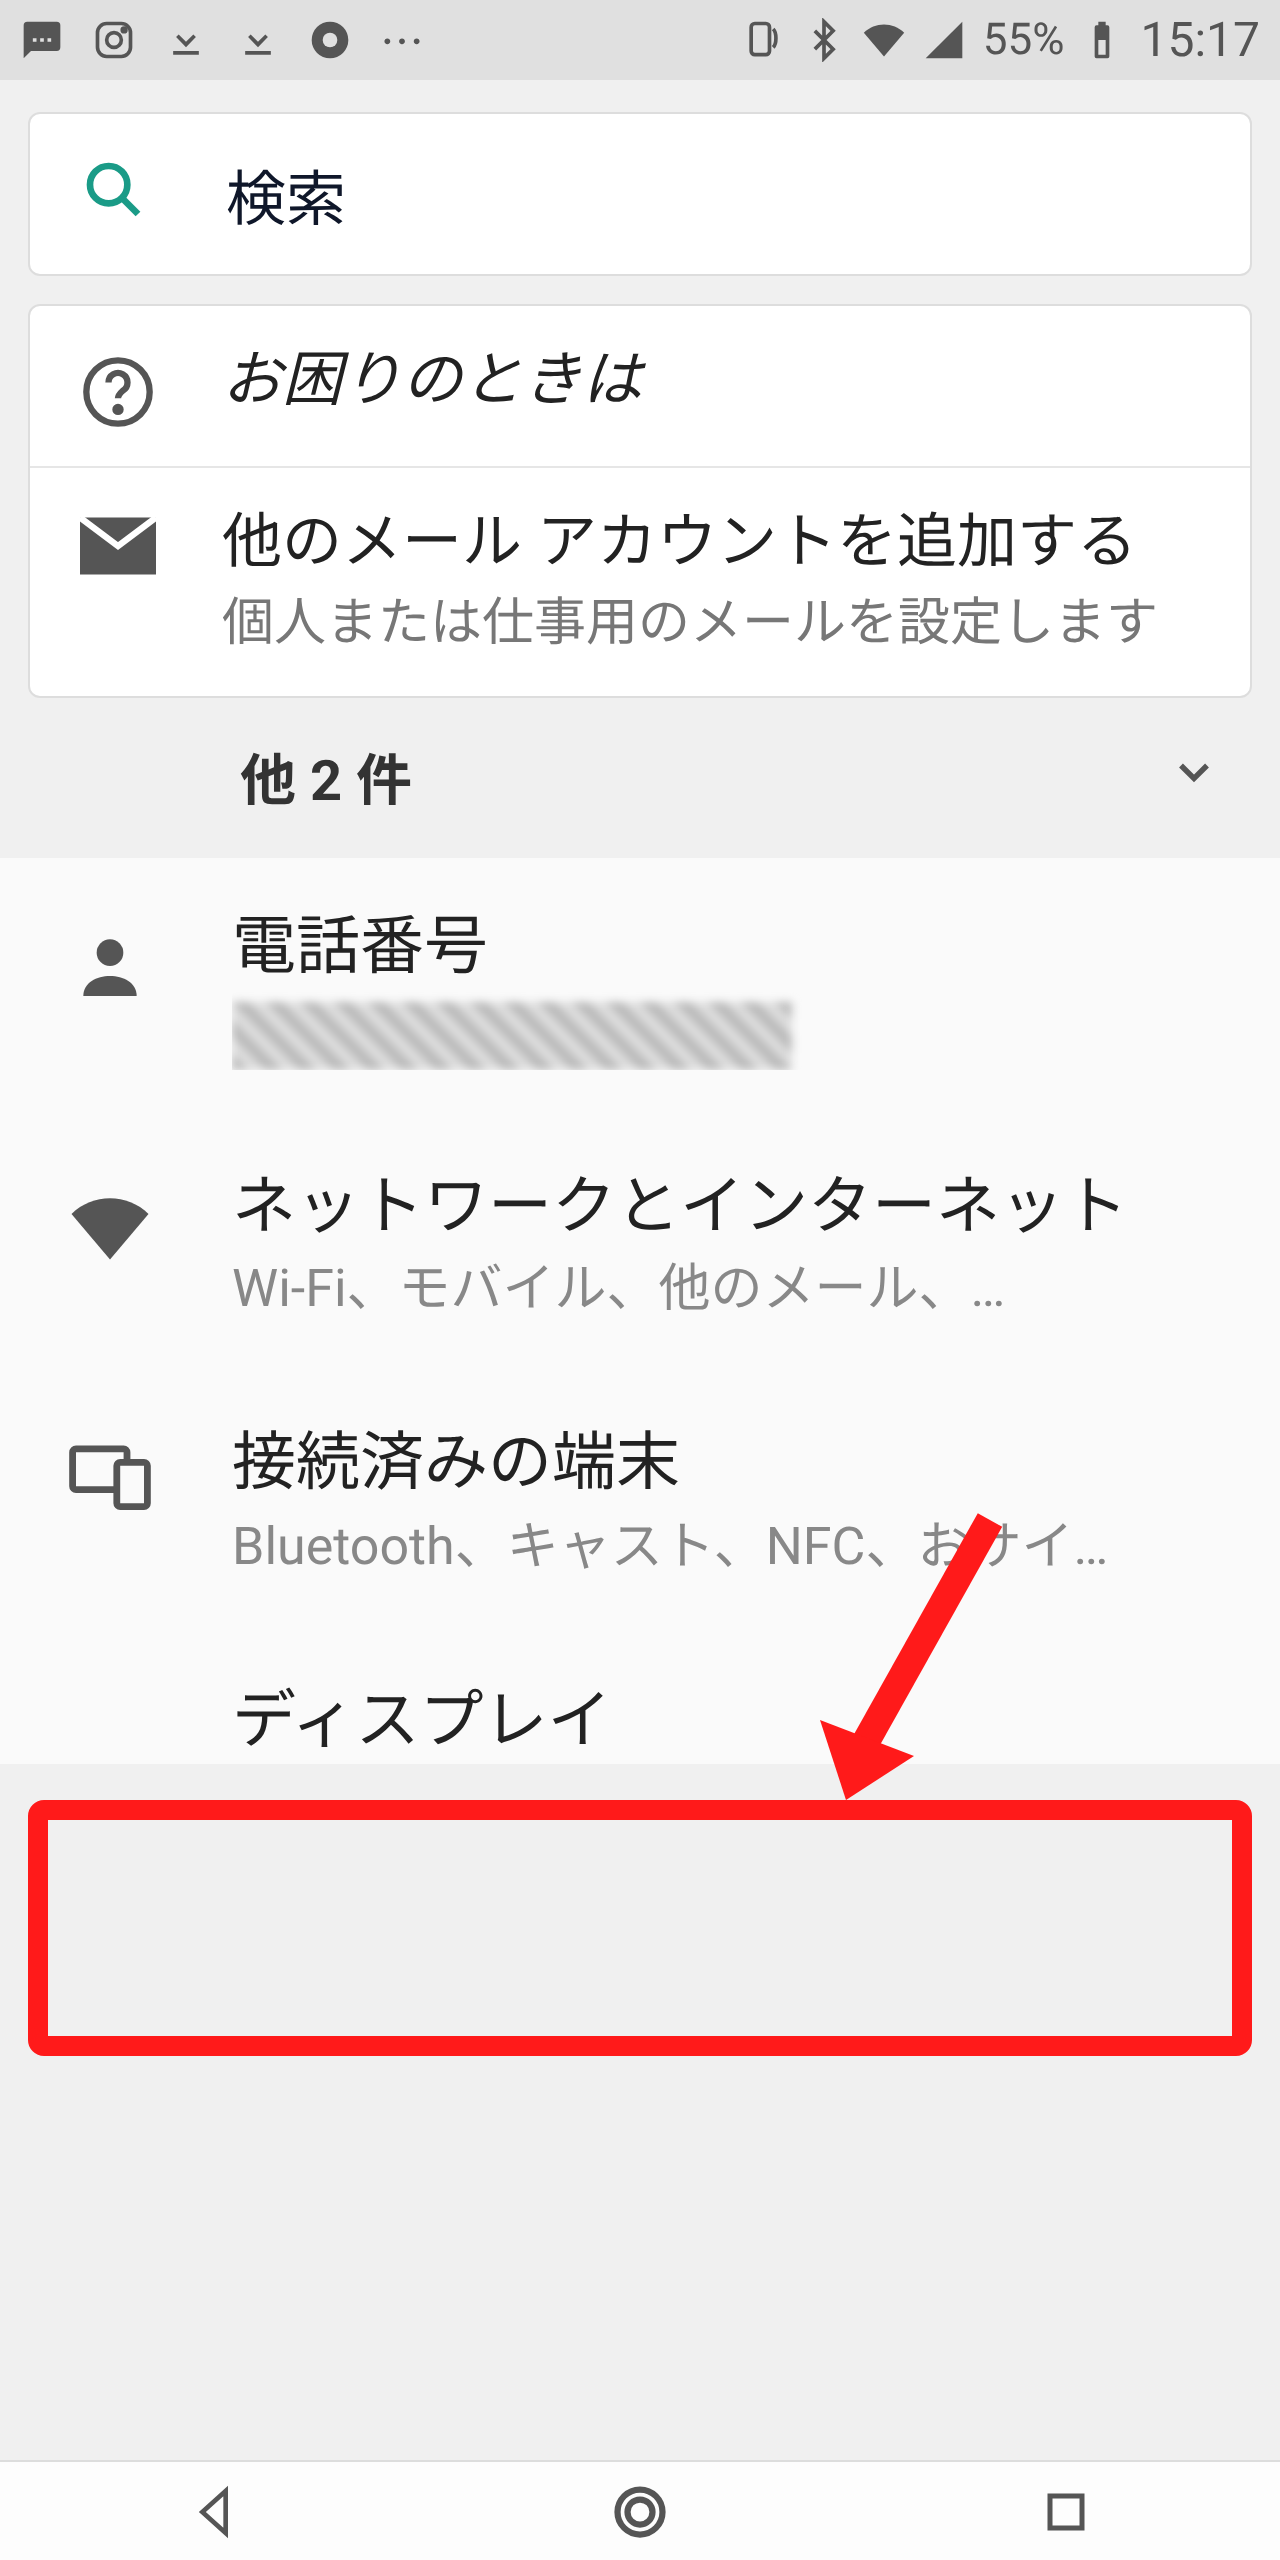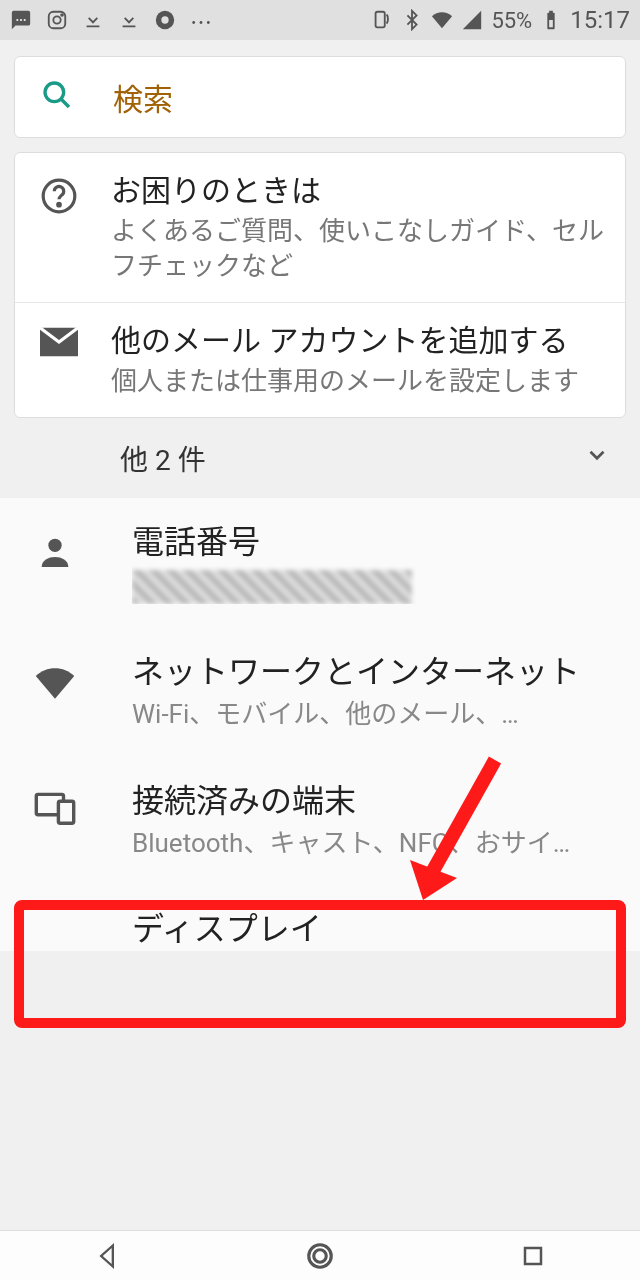--- a/index.html
+++ b/index.html
@@ -30,51 +30,51 @@
     margin: 6px 14px 14px 14px;
     background:#fff;
     border:1px solid #ddd;
     border-radius:6px;
     height:82px;
     display:flex;
     align-items:center;
     padding-left:26px;
     gap:40px;
   }
-  .search-card .hint { color:#a16207; font-size:30px;}
+  .search-card .hint { color:#0f172a; font-size:30px;}
   .sugg-group {
     margin: 0 14px 0 14px;
     background:#fff;
     border:1px solid #ddd;
     border-radius:6px;
     overflow:hidden;
   }
   .sugg-item {
     display:flex;
     align-items:flex-start;
     padding:18px 20px 18px 20px;
     gap:28px;
     border-top:1px solid #e6e6e6;
   }
-  .sugg-item:first-child{border-top:none;}
+  .sugg-item:first-child{border-top:none;font-style:italic;}
   .sugg-icon {width:48px; flex:0 0 48px; display:flex; justify-content:center; padding-top:6px;}
   .sugg-text {flex:1;}
   .sugg-title {font-size:30px; color:#222; line-height:1.3;}
   .sugg-sub {font-size:26px; color:#777; line-height:1.35; margin-top:4px;}
   .expand-row {
     display:flex; align-items:center; justify-content:space-between;
     padding:20px 30px 20px 120px;
     font-size:28px; color:#333;
   }
   .settings-list { background:#fafafa; }
   .setting-item {
     display:flex;
     align-items:flex-start;
     padding:24px 20px 24px 26px;
-    gap:48px;
+    gap:32px;
     position:relative;
   }
   .setting-icon {width:58px; flex:0 0 58px; display:flex; justify-content:center; padding-top:10px;}
   .setting-text {flex:1; overflow:hidden;}
   .setting-title {font-size:32px; color:#222; line-height:1.3;}
   .setting-sub {font-size:26px; color:#888; line-height:1.35; margin-top:4px; white-space:nowrap; overflow:hidden; text-overflow:ellipsis;}
   .mosaic {
     width:280px; height:34px;
     background: repeating-linear-gradient(45deg,#bbb 0 6px,#ddd 6px 12px);
     filter: blur(2px);
@@ -193,39 +193,38 @@
     <div class="sugg-item">
       <div class="sugg-icon">
         <svg width="38" height="38" viewBox="0 0 24 24" fill="none" stroke="#555" stroke-width="2">
             <circle cx="12" cy="12" r="10"></circle>
             <path d="M9 9a3 3 0 1 1 4.5 2.6C12.5 12.5 12 13 12 14"></path>
             <circle cx="12" cy="17.5" r="0.8" fill="#555"></circle>
           </svg>
       </div>
       <div class="sugg-text">
         <div class="sugg-title">お困りのときは</div>
-        <div class="sugg-sub">よくあるご質問、使いこなしガイド、セルフチェックなど</div>
       </div>
     </div>
     <div class="sugg-item">
       <div class="sugg-icon">
         <svg width="38" height="30" viewBox="0 0 24 18">
             <rect width="24" height="18" fill="#555"></rect>
             <path d="M0 0l12 9L24 0" fill="none" stroke="#fff" stroke-width="2"></path>
           </svg>
       </div>
       <div class="sugg-text">
         <div class="sugg-title">他のメール アカウントを追加する</div>
         <div class="sugg-sub">個人または仕事用のメールを設定します</div>
       </div>
     </div>
   </div>
 
   <div class="expand-row">
-    <span style="font-weight:400;text-align:center;">他 2 件</span>
+    <span style="font-weight:700;text-align:center;">他 2 件</span>
     <span>
       <svg width="26" height="26" viewBox="0 0 24 24" fill="none" stroke="#555" stroke-width="2.5">
           <path d="M6 9l6 6 6-6"></path>
         </svg>
     </span>
   </div>
 
   <div class="settings-list">
 
     <div class="setting-item">

